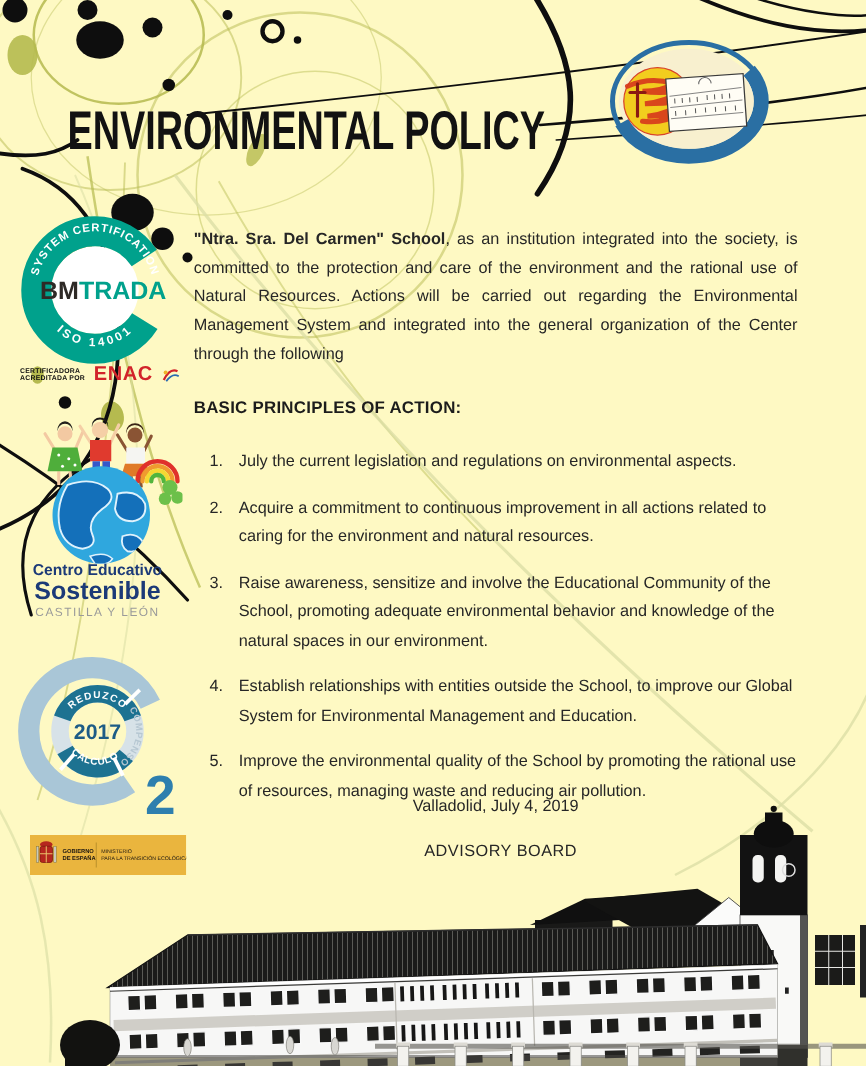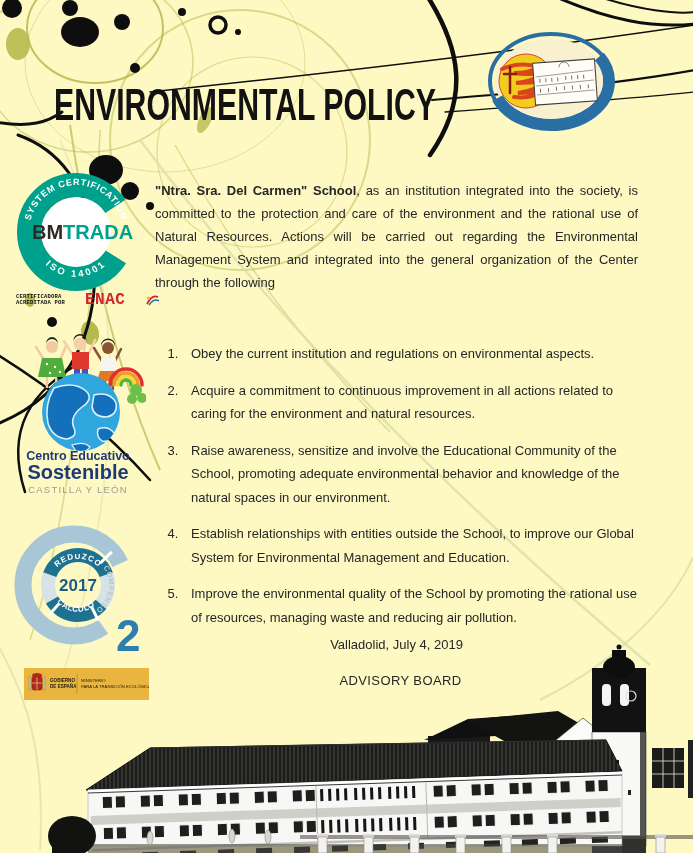--- a/index.html
+++ b/index.html
@@ -11,21 +11,21 @@
   #deco{left:0;top:0;z-index:0;pointer-events:none;}
   #building{left:0;top:640px;z-index:1;pointer-events:none;}
   
   h1.title{left:54px;top:80px;margin:0;z-index:2;font-size:42px;font-weight:bold;color:#121212;
            white-space:nowrap;letter-spacing:0px;transform:scale(0.72,1.04);transform-origin:left top;}
   
   #crest{left:486px;top:31px;z-index:2;}
   
   aside.logos{z-index:3;}
   #bmtrada{left:12px;top:170px;}
-  .enac-row{left:16px;top:291px;display:flex;align-items:center;gap:20px;z-index:3;font-family:Liberation Mono, monospace;}
+  .enac-row{left:16px;top:291px;display:flex;align-items:center;gap:7px;z-index:3;}
   .enac-small{font-size:5.5px;font-weight:bold;line-height:1.15;letter-spacing:.2px;color:#111;}
   .enac-name{font-size:16px;font-weight:bold;color:#d2232a;letter-spacing:.5px;}
   #sostenible{left:14px;top:333px;}
   #co2{left:12px;top:513px;}
   #gov{left:24px;top:668px;}
   
   main{z-index:2;}
   .intro{left:155px;top:179px;width:483px;margin:0;font-size:13px;line-height:23px;text-align:justify;}
   .intro b{font-weight:bold;}
   .principles{left:155px;top:318px;width:483px;}
@@ -461,22 +461,23 @@
       <line x1="53" y1="6" x2="53" y2="26" stroke="#a88424" stroke-width="0.6"></line>
       <text x="57" y="14" font-size="4.2" fill="#201a12">MINISTERIO</text>
       <text x="57" y="20" font-size="4.2" fill="#201a12">PARA LA TRANSICIÓN ECOLÓGICA</text>
     </svg>
   </aside>
 
   <main>
     <p class="abs intro"><b>"Ntra. Sra. Del Carmen" School</b><span>, as an institution integrated into the society, is committed to the protection and care of the environment and the rational use of Natural Resources. Actions will be carried out regarding the Environmental Management System and integrated into the general organization of the Center through the following</span></p>
 
     <section class="abs principles">
+      <h2>BASIC PRINCIPLES OF ACTION:</h2>
       <ol>
-          <li>Obey the current institution and regulations on environmental aspects.</li>
+          <li>July the current legislation and regulations on environmental aspects.</li>
           <li>Acquire a commitment to continuous improvement in all actions related to caring for the environment and natural resources.</li>
           <li>Raise awareness, sensitize and involve the Educational Community of the School, promoting adequate environmental behavior and knowledge of the natural spaces in our environment.</li>
           <li>Establish relationships with entities outside the School, to improve our Global System for Environmental Management and Education.</li>
           <li>Improve the environmental quality of the School by promoting the rational use of resources, managing waste and reducing air pollution.</li>
         </ol>
     </section>
 
     <p class="abs place-date">Valladolid, July 4, 2019</p>
     <p class="abs signature">ADVISORY BOARD</p>
   </main>

